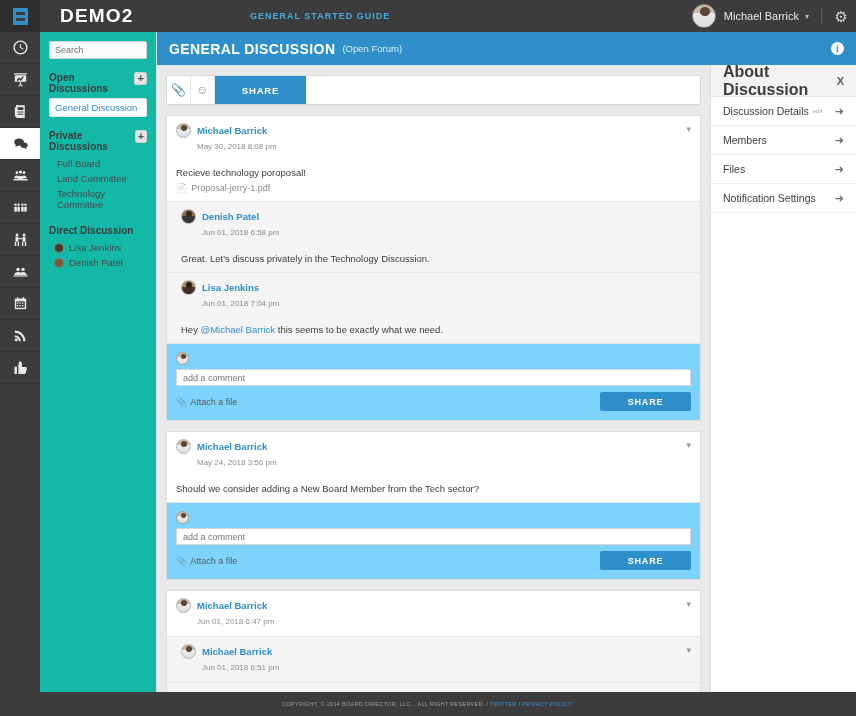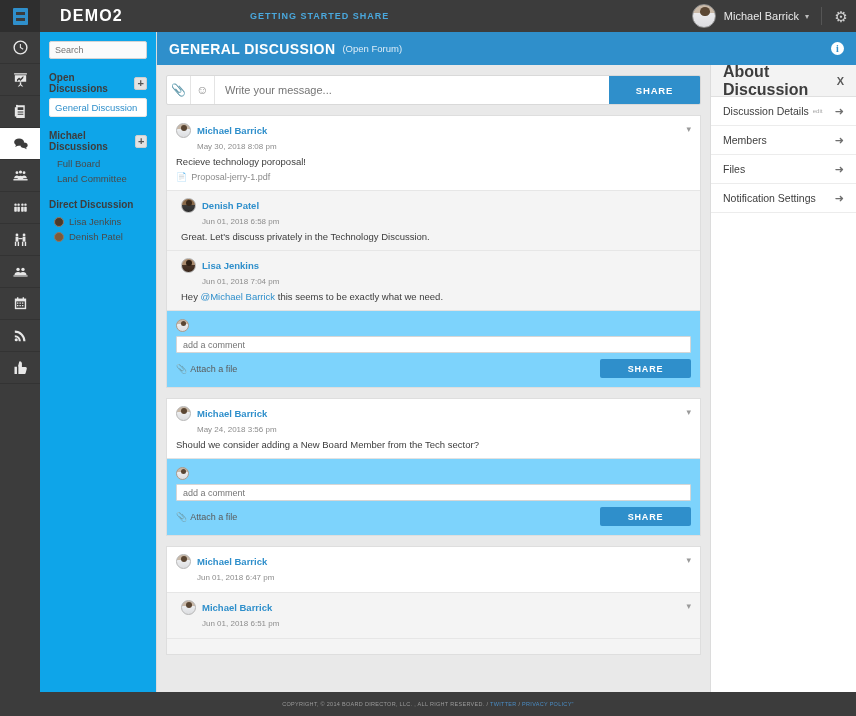--- a/index.html
+++ b/index.html
@@ -26,21 +26,21 @@
     width:15px; height:17px; background:#2f8fcb; position:relative;
     border-radius:1px;
   }
   .logo-mark:before, .logo-mark:after {
     content:""; position:absolute; left:3px; right:3px; height:3px; background:#3c3c3c;
   }
   .logo-mark:before { top:4px; }
   .logo-mark:after  { top:10px; }
 
   .brand {
-    color:#ffffff; font-size:16px; font-weight:bold; letter-spacing:1.2px;
+    color:#ffffff; font-size:19px; font-weight:bold; letter-spacing:1.2px;
     padding-left:20px; width:165px;
   }
   .getting-started {
     color:#4aa8dd; font-size:9px; font-weight:bold; letter-spacing:1px;
     flex:1; text-align:left; padding-left:45px;
   }
   .user-box { display:flex; align-items:center; padding-right:8px; }
   .avatar-top {
     width:24px; height:24px; border-radius:50%;
     background:linear-gradient(#c9b9a8 0%, #c9b9a8 38%, #e9e9ec 38%, #dcdce0 100%);
@@ -67,31 +67,31 @@
     height:32px; display:flex; align-items:center; justify-content:center;
     border-bottom:1px solid #333; color:#e6e6e6;
   }
   .rail-item svg { width:17px; height:17px; fill:#e8e8e8; }
   .rail-item.active { background:#ffffff; }
   .rail-item.active svg { fill:#3c3c3c; }
 
   
   .sidebar {
     position:absolute; top:32px; left:40px; width:117px; bottom:24px;
-    background:#0ea5e9; border-right:1px solid #dcdcdc;
+    background:#14b8a6; border-right:1px solid #dcdcdc;
     padding:9px 9px 0 9px;
   }
   .search-input {
     width:100%; height:18px; border:1px solid #d4d4d4; border-radius:2px;
     background:#fbfbfb; font-size:9px; color:#9a9a9a; padding:0 5px;
     font-family:"Liberation Sans",sans-serif; outline:none;
   }
   .sb-section { margin-top:13px; }
   .sb-head {
-    display:flex; align-items:center; justify-content:space-between;
+    display:flex; align-items:flex-start; justify-content:space-between;
     font-size:10px; font-weight:bold; color:#3d3d3d; margin-bottom:4px;
   }
   .plus-btn {
     width:13px; height:13px; background:#e3e3e3; border:1px solid #cfcfcf;
     border-radius:2px; color:#555; font-size:11px; line-height:11px; text-align:center;
     font-weight:bold;
   }
   .sb-link {
     font-size:9.5px; color:#2f8fcb; background:#ffffff;
     padding:3px 5px; border:1px solid #e6e6e6; border-radius:2px;
@@ -153,21 +153,21 @@
     position:relative; overflow:hidden;
   }
   .pava:after{content:"";position:absolute;top:1px;left:4px;width:6px;height:6px;border-radius:50%;background:#5a4633;}
   .pava.denish{background:linear-gradient(#8a6a4a 0%,#8a6a4a 45%,#3b3b3b 45%,#2e2e2e 100%);}
   .pava.denish:after{background:#3a2a1c;}
   .pava.lisa{background:linear-gradient(#a98a6d 0%,#a98a6d 45%,#4a3528 45%,#3a281c 100%);}
   .pava.lisa:after{background:#2e2015;}
   .pmeta { line-height:1.25; }
   .pname { font-size:9.5px; color:#2f8fcb; font-weight:bold; }
   .pdate { font-size:8px; color:#8d8d8d; }
-  .pbody { font-size:9.5px; color:#3c3c3c; margin-top:3px; }
+  .pbody { font-size:9.5px; color:#3c3c3c; margin-top:14px; }
   .pbody .mention { color:#2f8fcb; }
   .attach-row { font-size:9px; color:#8a8a8a; margin-top:5px; display:flex; align-items:center; gap:4px;}
   .file-glyph { color:#b0b0b0; font-size:9px; }
   .chev {
     position:absolute; right:9px; top:8px; color:#9a9a9a; font-size:9px;
   }
 
   .comment-box { background:#7dd3fc; border-top:1px solid #e2e2e2; padding:8px 9px 9px 9px; }
   .cb-ava {
     width:13px;height:13px;border-radius:50%;border:1px solid #b09a88;
@@ -217,21 +217,21 @@
 </head>
 <body>
 
 <div class="app">
 
   <div class="topbar">
     <div class="logo-cell">
       <div class="logo-mark"></div>
     </div>
     <div class="brand">DEMO2</div>
-    <div class="getting-started">GETTING STARTED SHARE</div>
+    <div class="getting-started">GENERAL STARTED GUIDE</div>
     <div class="user-box">
       <div class="avatar-top"></div>
       <span class="user-name">Michael Barrick</span>
       <span class="caret-down">▾</span>
       <span class="divider-v"></span>
       <span class="gear">⚙</span>
     </div>
   </div>
 
   <div class="rail">
@@ -329,25 +329,26 @@
     <div class="sb-section">
       <div class="sb-head">
         <span>Open Discussions</span>
         <span class="plus-btn">+</span>
       </div>
       <div class="sb-link">General Discussion</div>
     </div>
 
     <div class="sb-section">
       <div class="sb-head">
-        <span>Michael Discussions</span>
+        <span>Private Discussions</span>
         <span class="plus-btn">+</span>
       </div>
       <div class="sb-item">Full Board</div>
       <div class="sb-item">Land Committee</div>
+      <div class="sb-item">Technology Committee</div>
     </div>
 
     <div class="sb-section">
       <div class="sb-head">
         <span>Direct Discussion</span>
       </div>
       <div class="sb-item person">
         <span class="mini-ava"></span>
         <span>Lisa Jenkins</span>
       </div>
@@ -362,21 +363,20 @@
     <span class="ch-title">GENERAL DISCUSSION</span>
     <span class="ch-sub">(Open Forum)</span>
     <span class="info-icon">i</span>
   </div>
 
   <div class="main">
 
     <div class="composer">
       <div class="comp-icon">📎</div>
       <div class="comp-icon">☺</div>
-      <input class="comp-input" type="text" placeholder="Write your message..." style="">
       <button class="share-btn">SHARE</button>
     </div>
 
     <div class="thread">
       <div class="post root">
         <span class="chev">▾</span>
         <div class="post-head">
           <span class="pava"></span>
           <span class="pmeta">
             <span class="pname">Michael Barrick</span><br>

